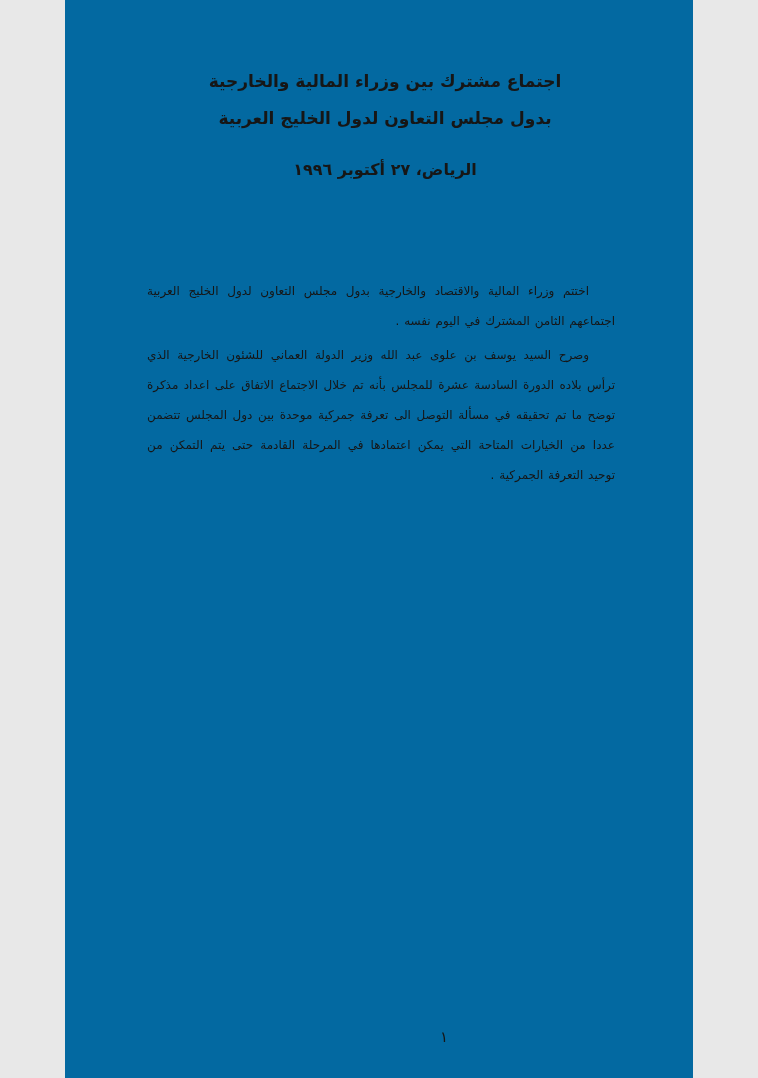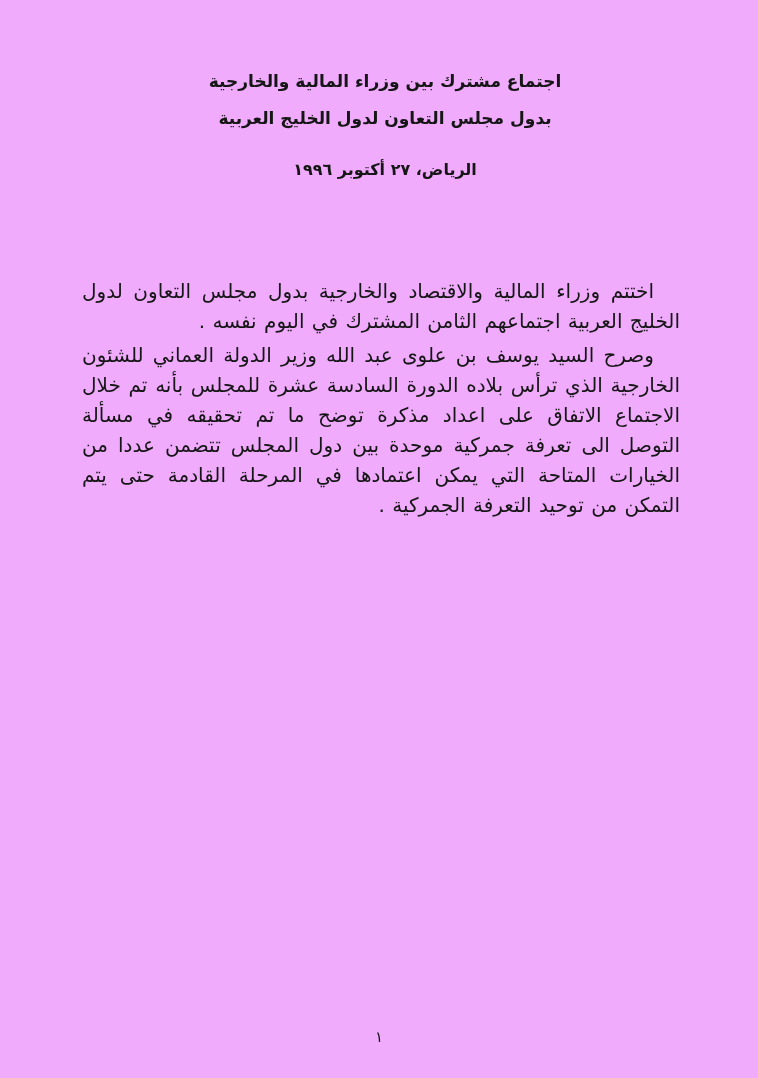--- a/index.html
+++ b/index.html
@@ -2,24 +2,24 @@
 <html lang="ar"><head>
 <meta charset="utf-8">
 <style>
   html, body {
     margin: 0;
     padding: 0;
     background: #e8e8e8;
   }
   .page {
     position: relative;
-    width: 758px;
+    width: 628px;
     height: 1078px;
     margin: 0 auto;
-    background: #f0abfc;
+    background: #0369a1;
     color: #161616;
     font-family: "DejaVu Sans", sans-serif;
     overflow: hidden;
     direction: rtl;
   }
   .doc-header {
     padding-top: 70px;
     text-align: center;
     position: relative;
     right: -6px; 
@@ -37,21 +37,21 @@
     margin-top: 30px;
     font-size: 16px;
     font-weight: 700;
     line-height: 22px;
     letter-spacing: 0.5px;
   }
   .doc-body {
     margin-top: 95px;
     padding: 0 78px 0 82px;
     text-align: justify;
-    font-size: 20px;
+    font-size: 12px;
     line-height: 30px;
   }
   .doc-body p {
     margin: 0 0 4px 0;
     text-indent: 26px;
     word-spacing: 1px;
   }
   .doc-body p.section-gap {
     margin-top: 25px;
   }

